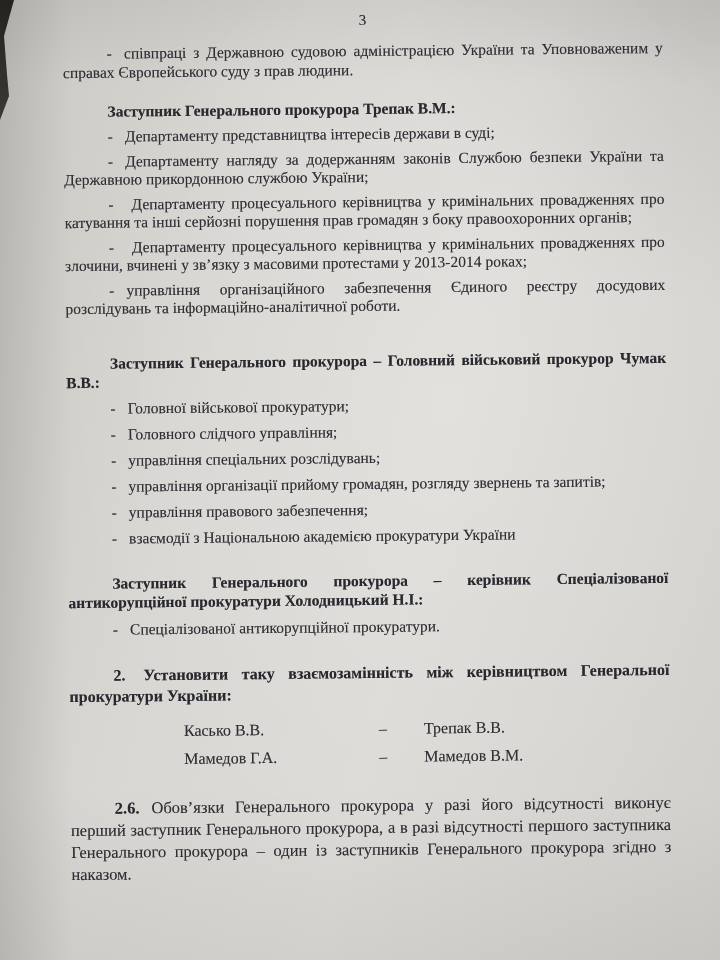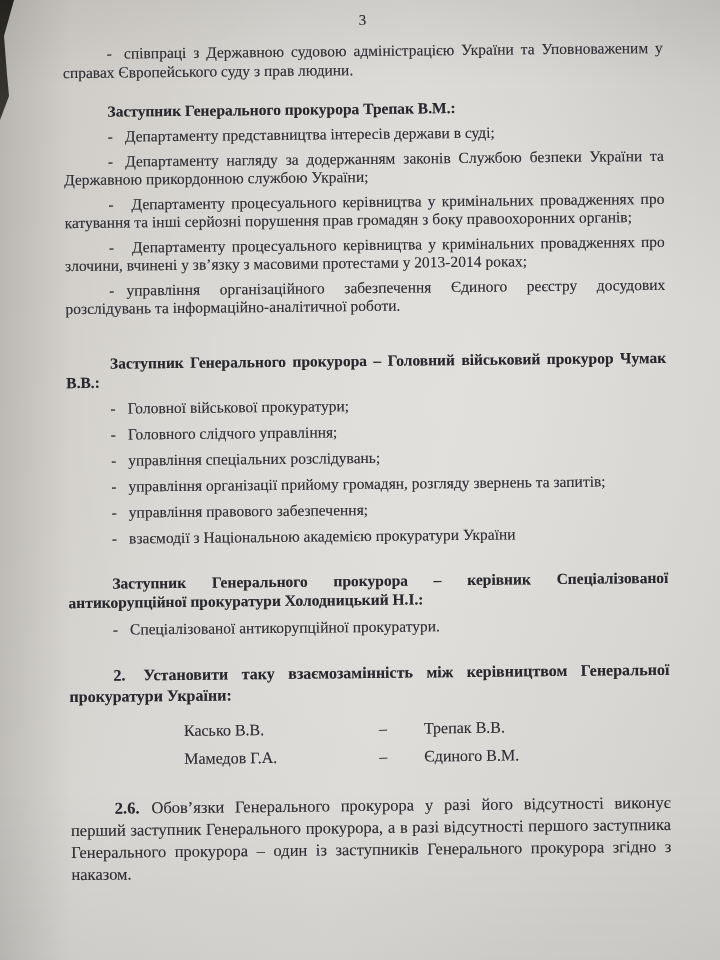--- a/index.html
+++ b/index.html
@@ -123,21 +123,21 @@
 
       <div class="subst-table">
         <div class="subst-row">
           <span class="col-left">Касько В.В.</span>
           <span class="col-dash">–</span>
           <span class="col-right">Трепак В.В.</span>
         </div>
         <div class="subst-row">
           <span class="col-left">Мамедов Г.А.</span>
           <span class="col-dash">–</span>
-          <span class="col-right">Єдиного В.М.</span>
+          <span class="col-right">Мамедов В.М.</span>
         </div>
       </div>
 
       <p class="clause21 justify indent">
         <span class="num-bold">2.6.</span><span class="bsp"></span><span>Обов’язки Генерального прокурора у разі його відсутності виконує перший заступник Генерального прокурора, а в разі відсутності першого заступника Генерального прокурора – один із заступників Генерального прокурора згідно з наказом.</span>
       </p>
 
     </div>
     <div class="corner-dark"></div>
   </div>

